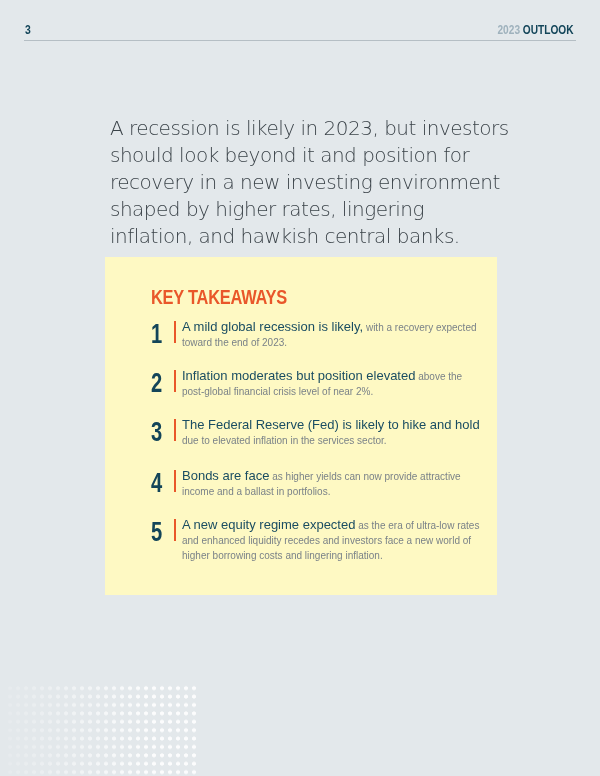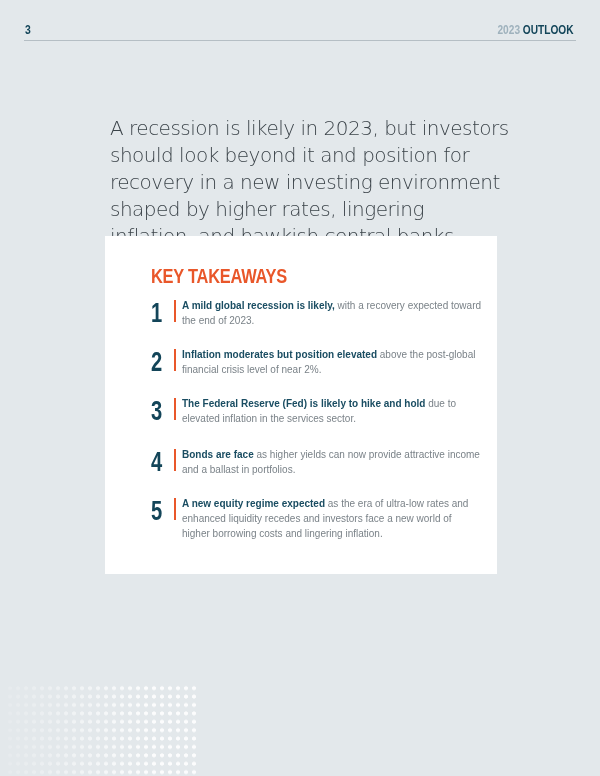--- a/index.html
+++ b/index.html
@@ -28,22 +28,22 @@
 
   .intro {
     position: absolute; left: 110px; top: 81px; width: 400px;
     font-family: "DejaVu Sans", sans-serif; font-weight: 300;
     font-size: 20px; line-height: 27px; color: #3b4349;
     letter-spacing: -0.5px;
     margin-top: 34px;
   }
 
   .card {
-    position: absolute; left: 105px; top: 236px; width: 392px; height: 338px;
-    background: #ffffff;
+    position: absolute; left: 105px; top: 257px; width: 392px; height: 338px;
+    background: #fef9c3;
   }
   .kt-title {
     position: absolute; left: 46px; top: 29px;
     font-family: "Liberation Sans", sans-serif; font-weight: bold;
     font-size: 20px; color: #e9572a; letter-spacing: -0.3px;
     transform: scaleX(0.82); transform-origin: left; white-space: nowrap;
   }
   .item { position: absolute; left: 46px; width: 330px; }
   .item .num {
     position: absolute; left: 0; top: 1px; width: 20px;
@@ -54,21 +54,21 @@
   .item .bar {
     position: absolute; left: 23px; top: 2px; width: 1.5px; height: 22px;
     background: #e9572a;
   }
   .item .txt {
     position: absolute; left: 31px; top: 0; width: 300px;
     font-family: "Liberation Sans", sans-serif; font-size: 10px;
     line-height: 15px; color: #7a8288;
   }
   .item .txt b {
-    color: #1a4d62; font-size: 10px; font-weight: bold;
+    color: #1a4d62; font-size: 13px; font-weight: normal;
   }
 
   .dots {
     position: absolute; left: 6px; top: 684px; width: 194px; height: 92px;
     background-image: radial-gradient(circle, #ffffff 1.7px, rgba(255,255,255,0) 2.2px);
     background-size: 8px 8.4px;
     -webkit-mask-image: linear-gradient(to right, rgba(0,0,0,0.1), rgba(0,0,0,1) 75%);
     mask-image: linear-gradient(to right, rgba(0,0,0,0.1), rgba(0,0,0,1) 75%);
     opacity: 0.9;
   }

